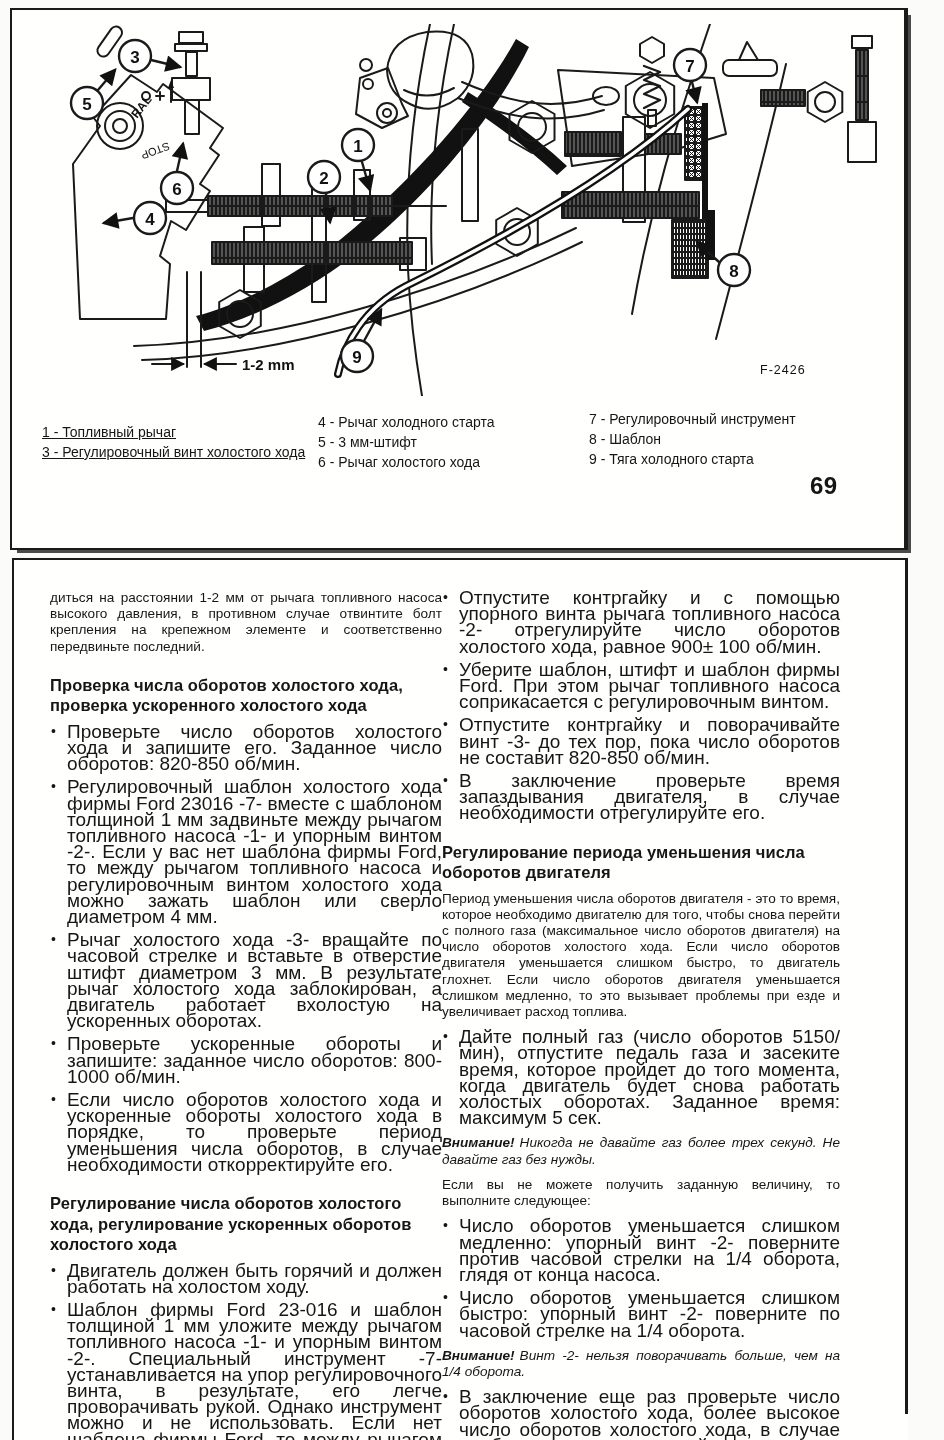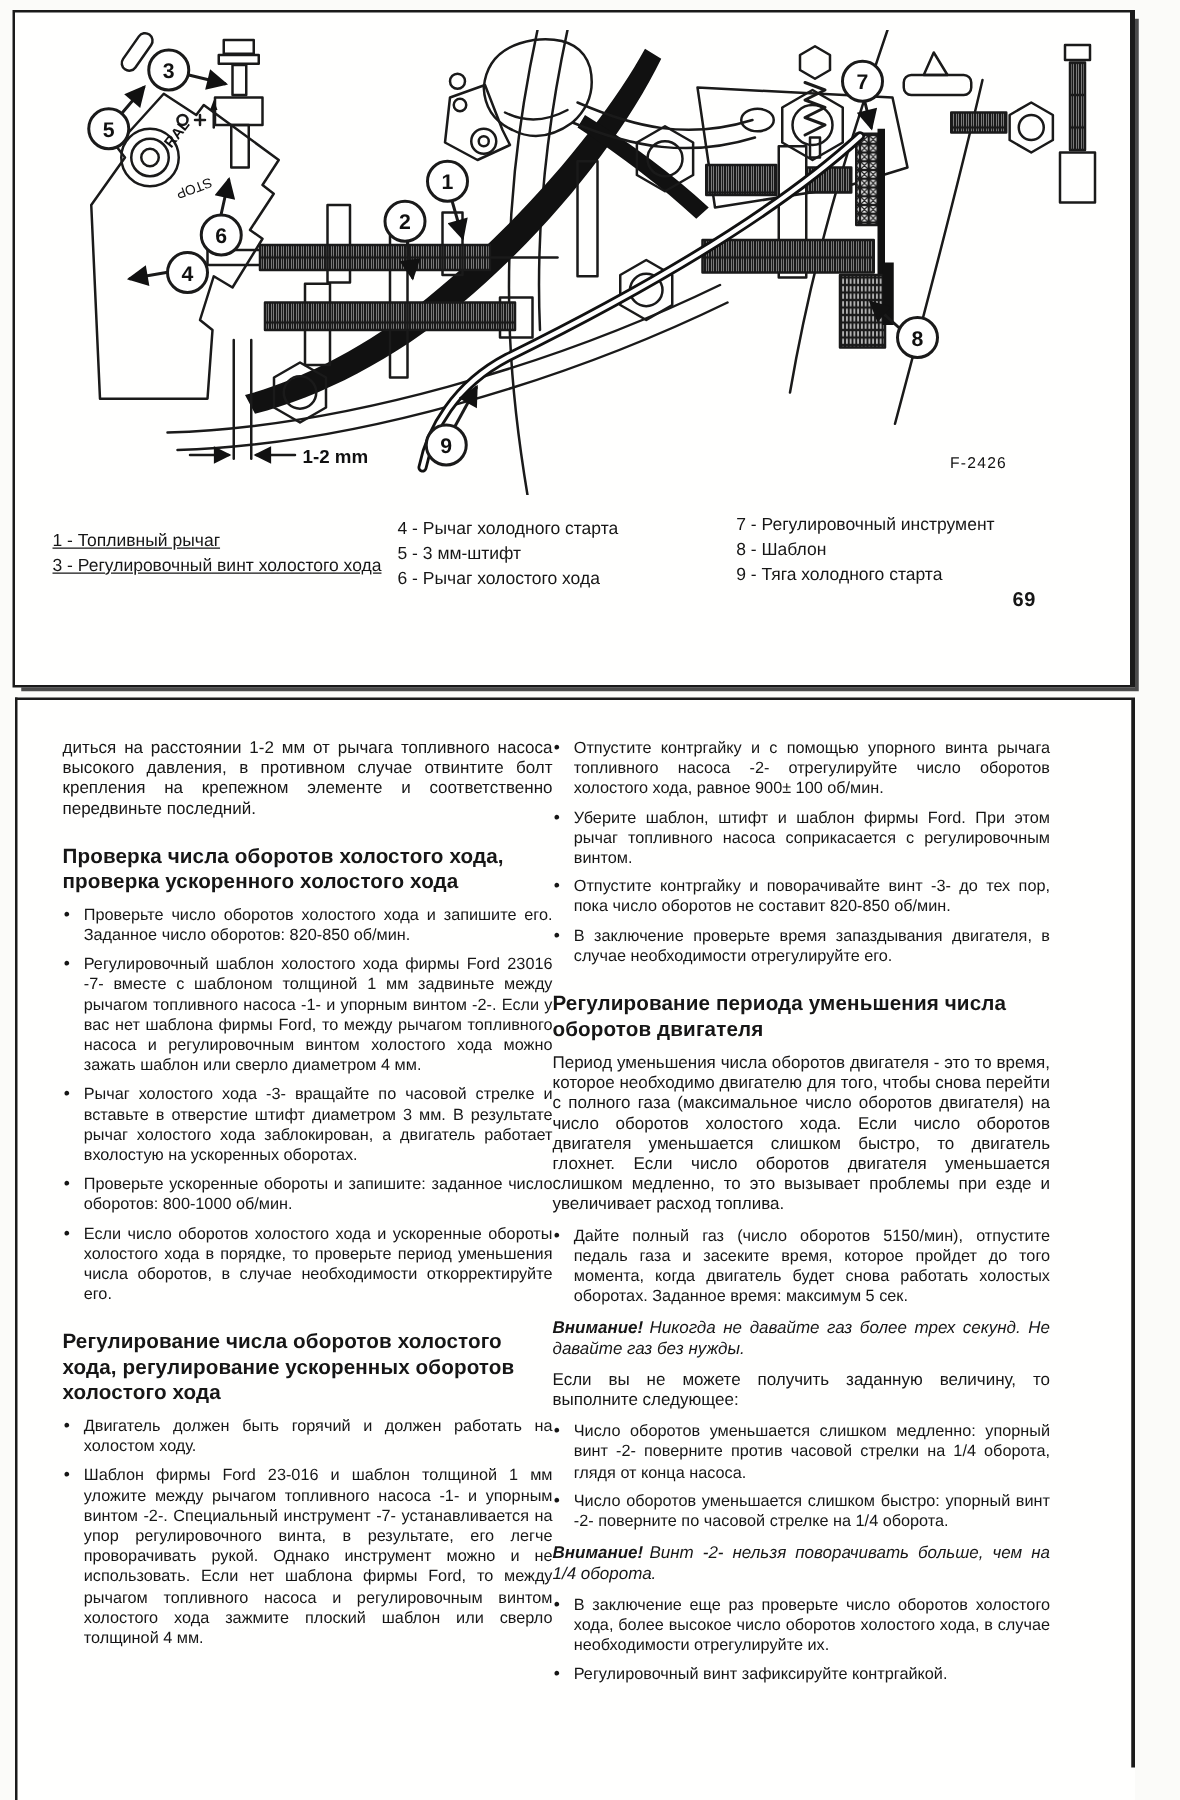--- a/index.html
+++ b/index.html
@@ -22,37 +22,37 @@
   .right-edge{
     position:absolute;top:0;right:0;width:3px;height:854px;background:#1a1a1a;
   }
   .diagram-svg{position:absolute;left:4px;top:14px;}
   .legend-col{position:absolute;font-size:14px;line-height:20px;color:#161616;}
   .legend-col .legend-item{padding-left:22px;text-indent:-22px;}
   .legend-col1{left:30px;top:412px;width:275px;text-decoration:underline;}
   .legend-col2{left:306px;top:402px;width:262px;}
   .legend-col3{left:577px;top:399px;width:315px;}
   .page-number{
-    position:absolute;left:798px;top:462px;font-size:16px;font-weight:bold;
+    position:absolute;left:798px;top:462px;font-size:24px;font-weight:bold;
     letter-spacing:0.5px;
   }
   .text-area{
     position:absolute;left:36px;top:30px;width:820px;
     display:flex;
   }
   .col{width:392px;}
   .col.right-col{width:398px;}
   .para{font-size:13.6px;line-height:16.2px;text-align:justify;margin:0 0 9px 0;}
   .heading{
     font-size:16.5px;line-height:20.5px;font-weight:bold;margin:20px 0 8px 0;
     letter-spacing:0.1px;
   }
   .bullet-item{
     position:relative;padding-left:17px;margin:0 0 7px 0;
-    font-size:13px;line-height:16.2px;text-align:justify;
+    font-size:19px;line-height:16.2px;text-align:justify;
   }
   .bullet-item::before{content:"•";position:absolute;left:1px;top:-1px;font-size:14px;}
   .warning{font-size:13.6px;line-height:16.2px;font-style:italic;margin:9px 0;text-align:justify;}
   .warn-label{font-weight:bold;margin-right:5px;margin-top:20px;}
   svg text{fill:#111;stroke:none;font-family:"Liberation Sans",sans-serif;}
 </style>
 </head>
 <body>
 
 <div class="page-box-top">

